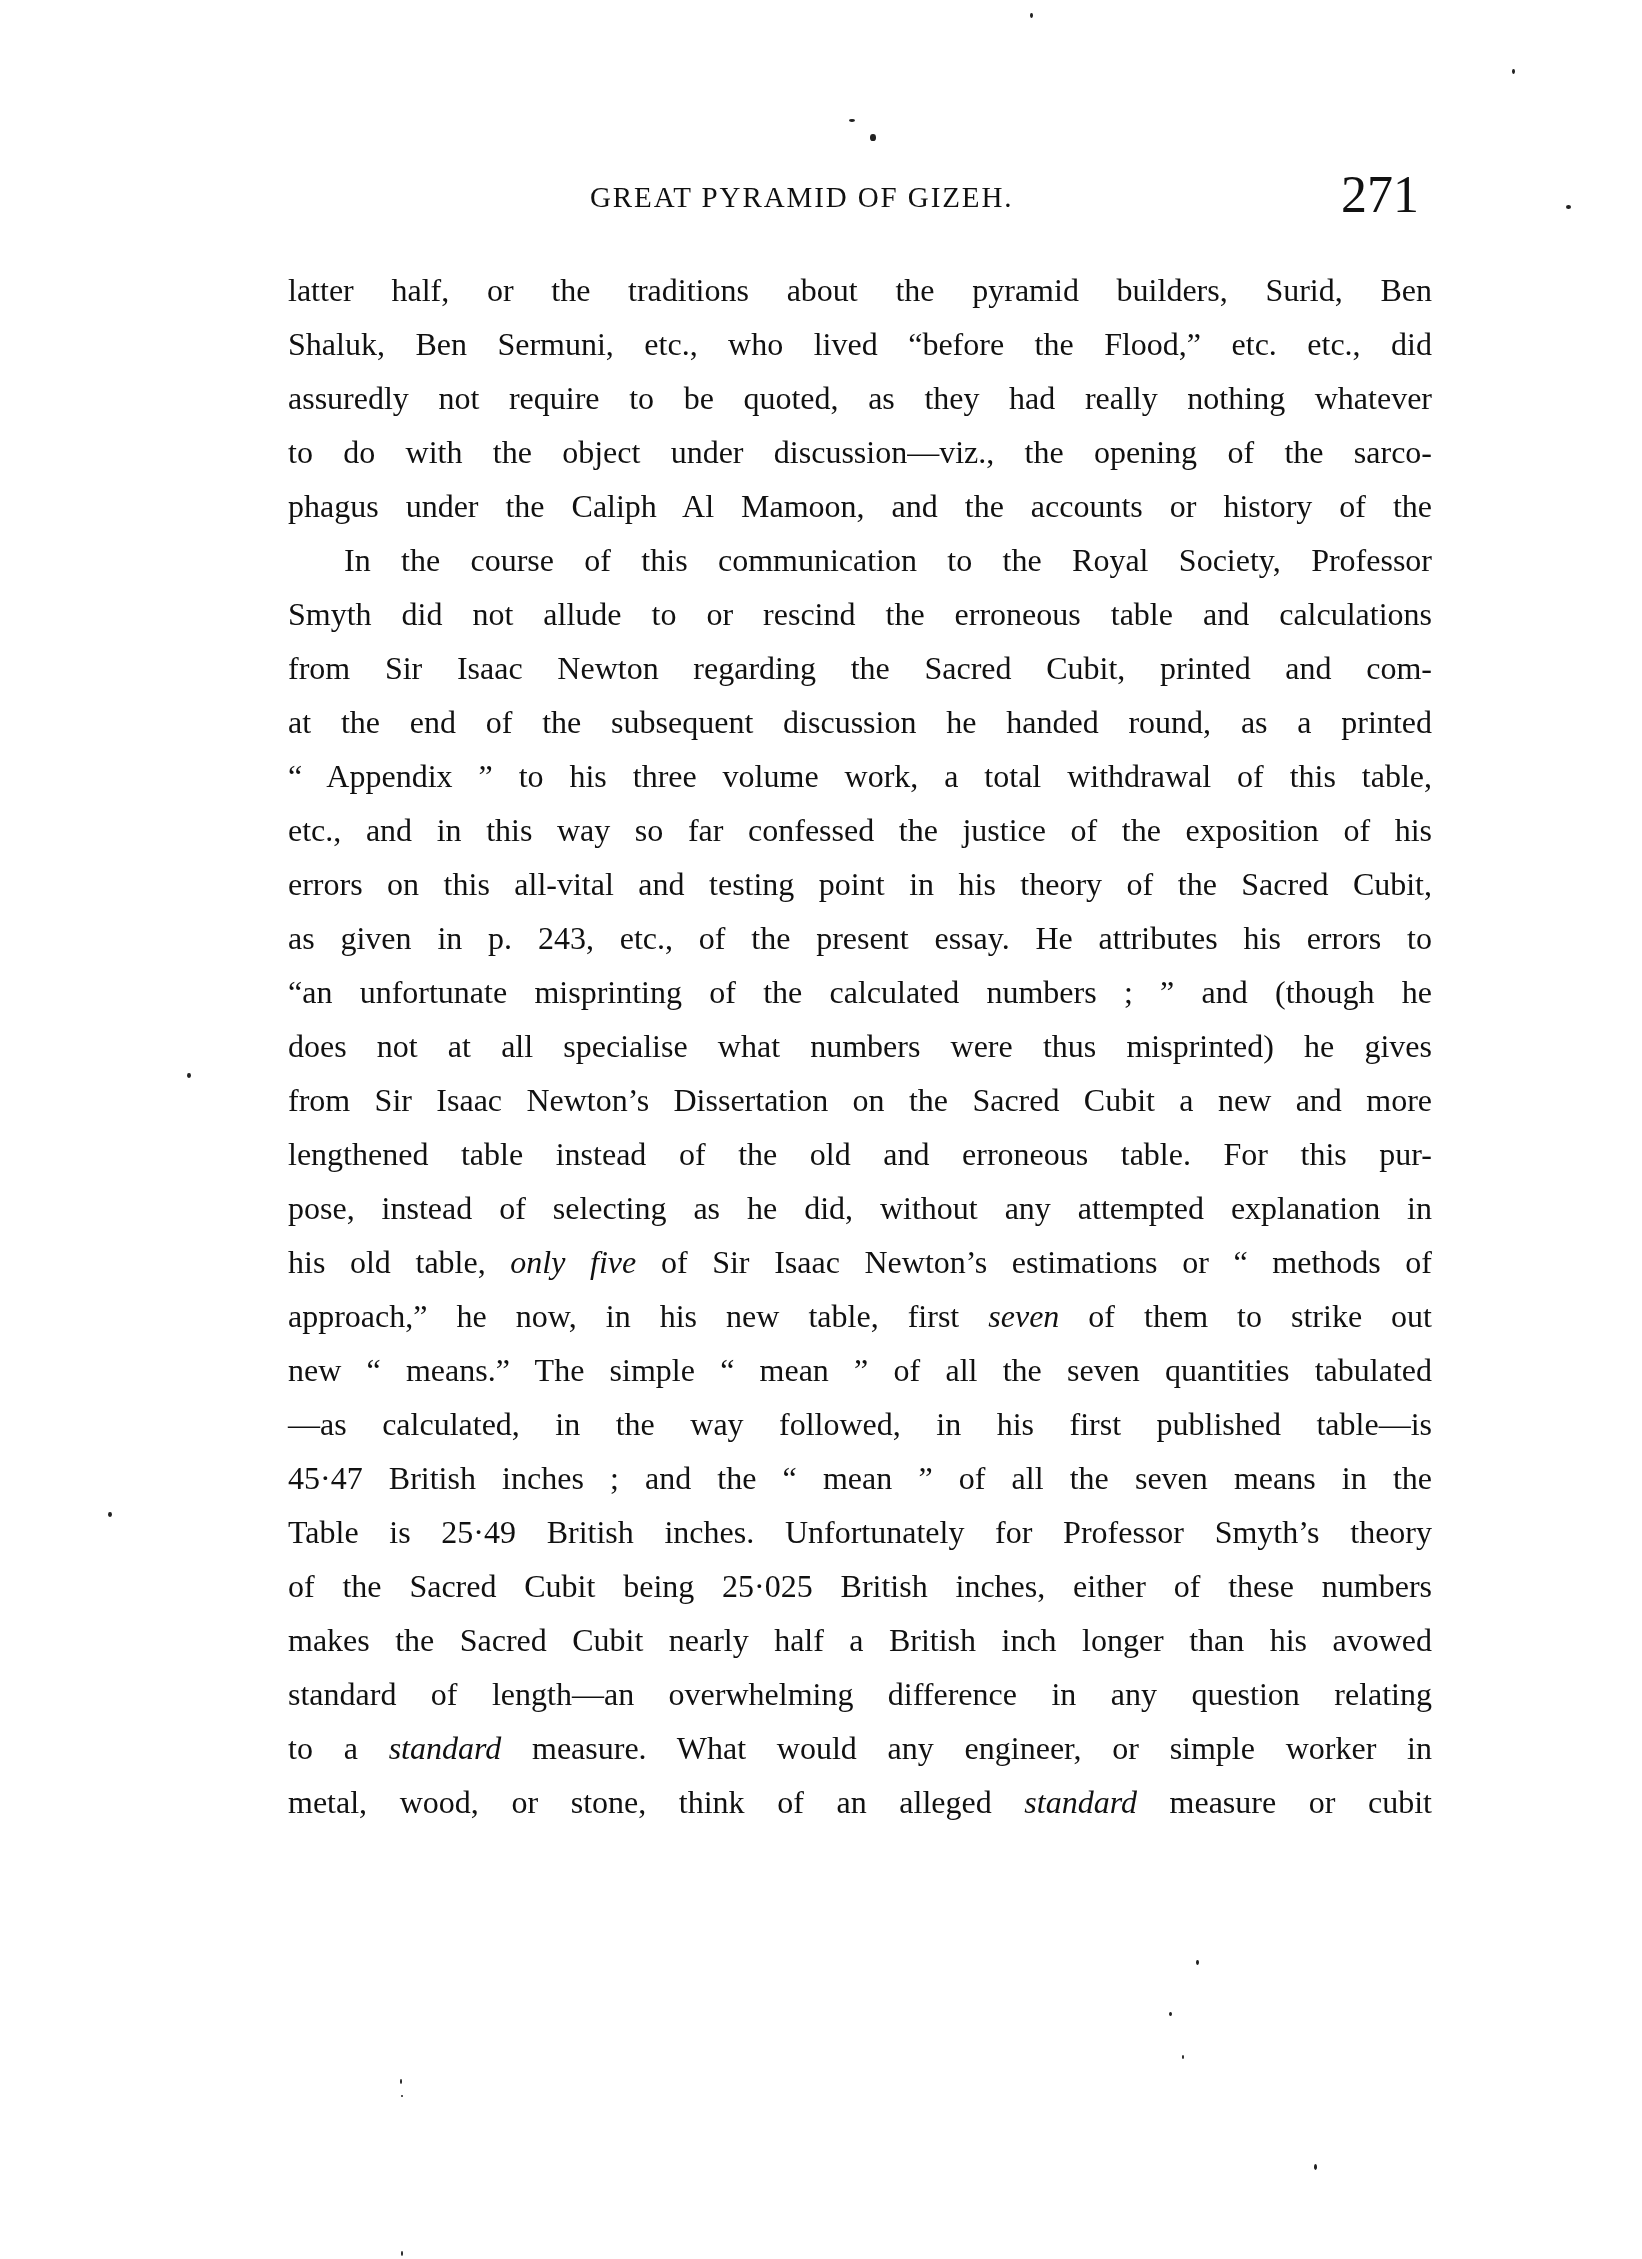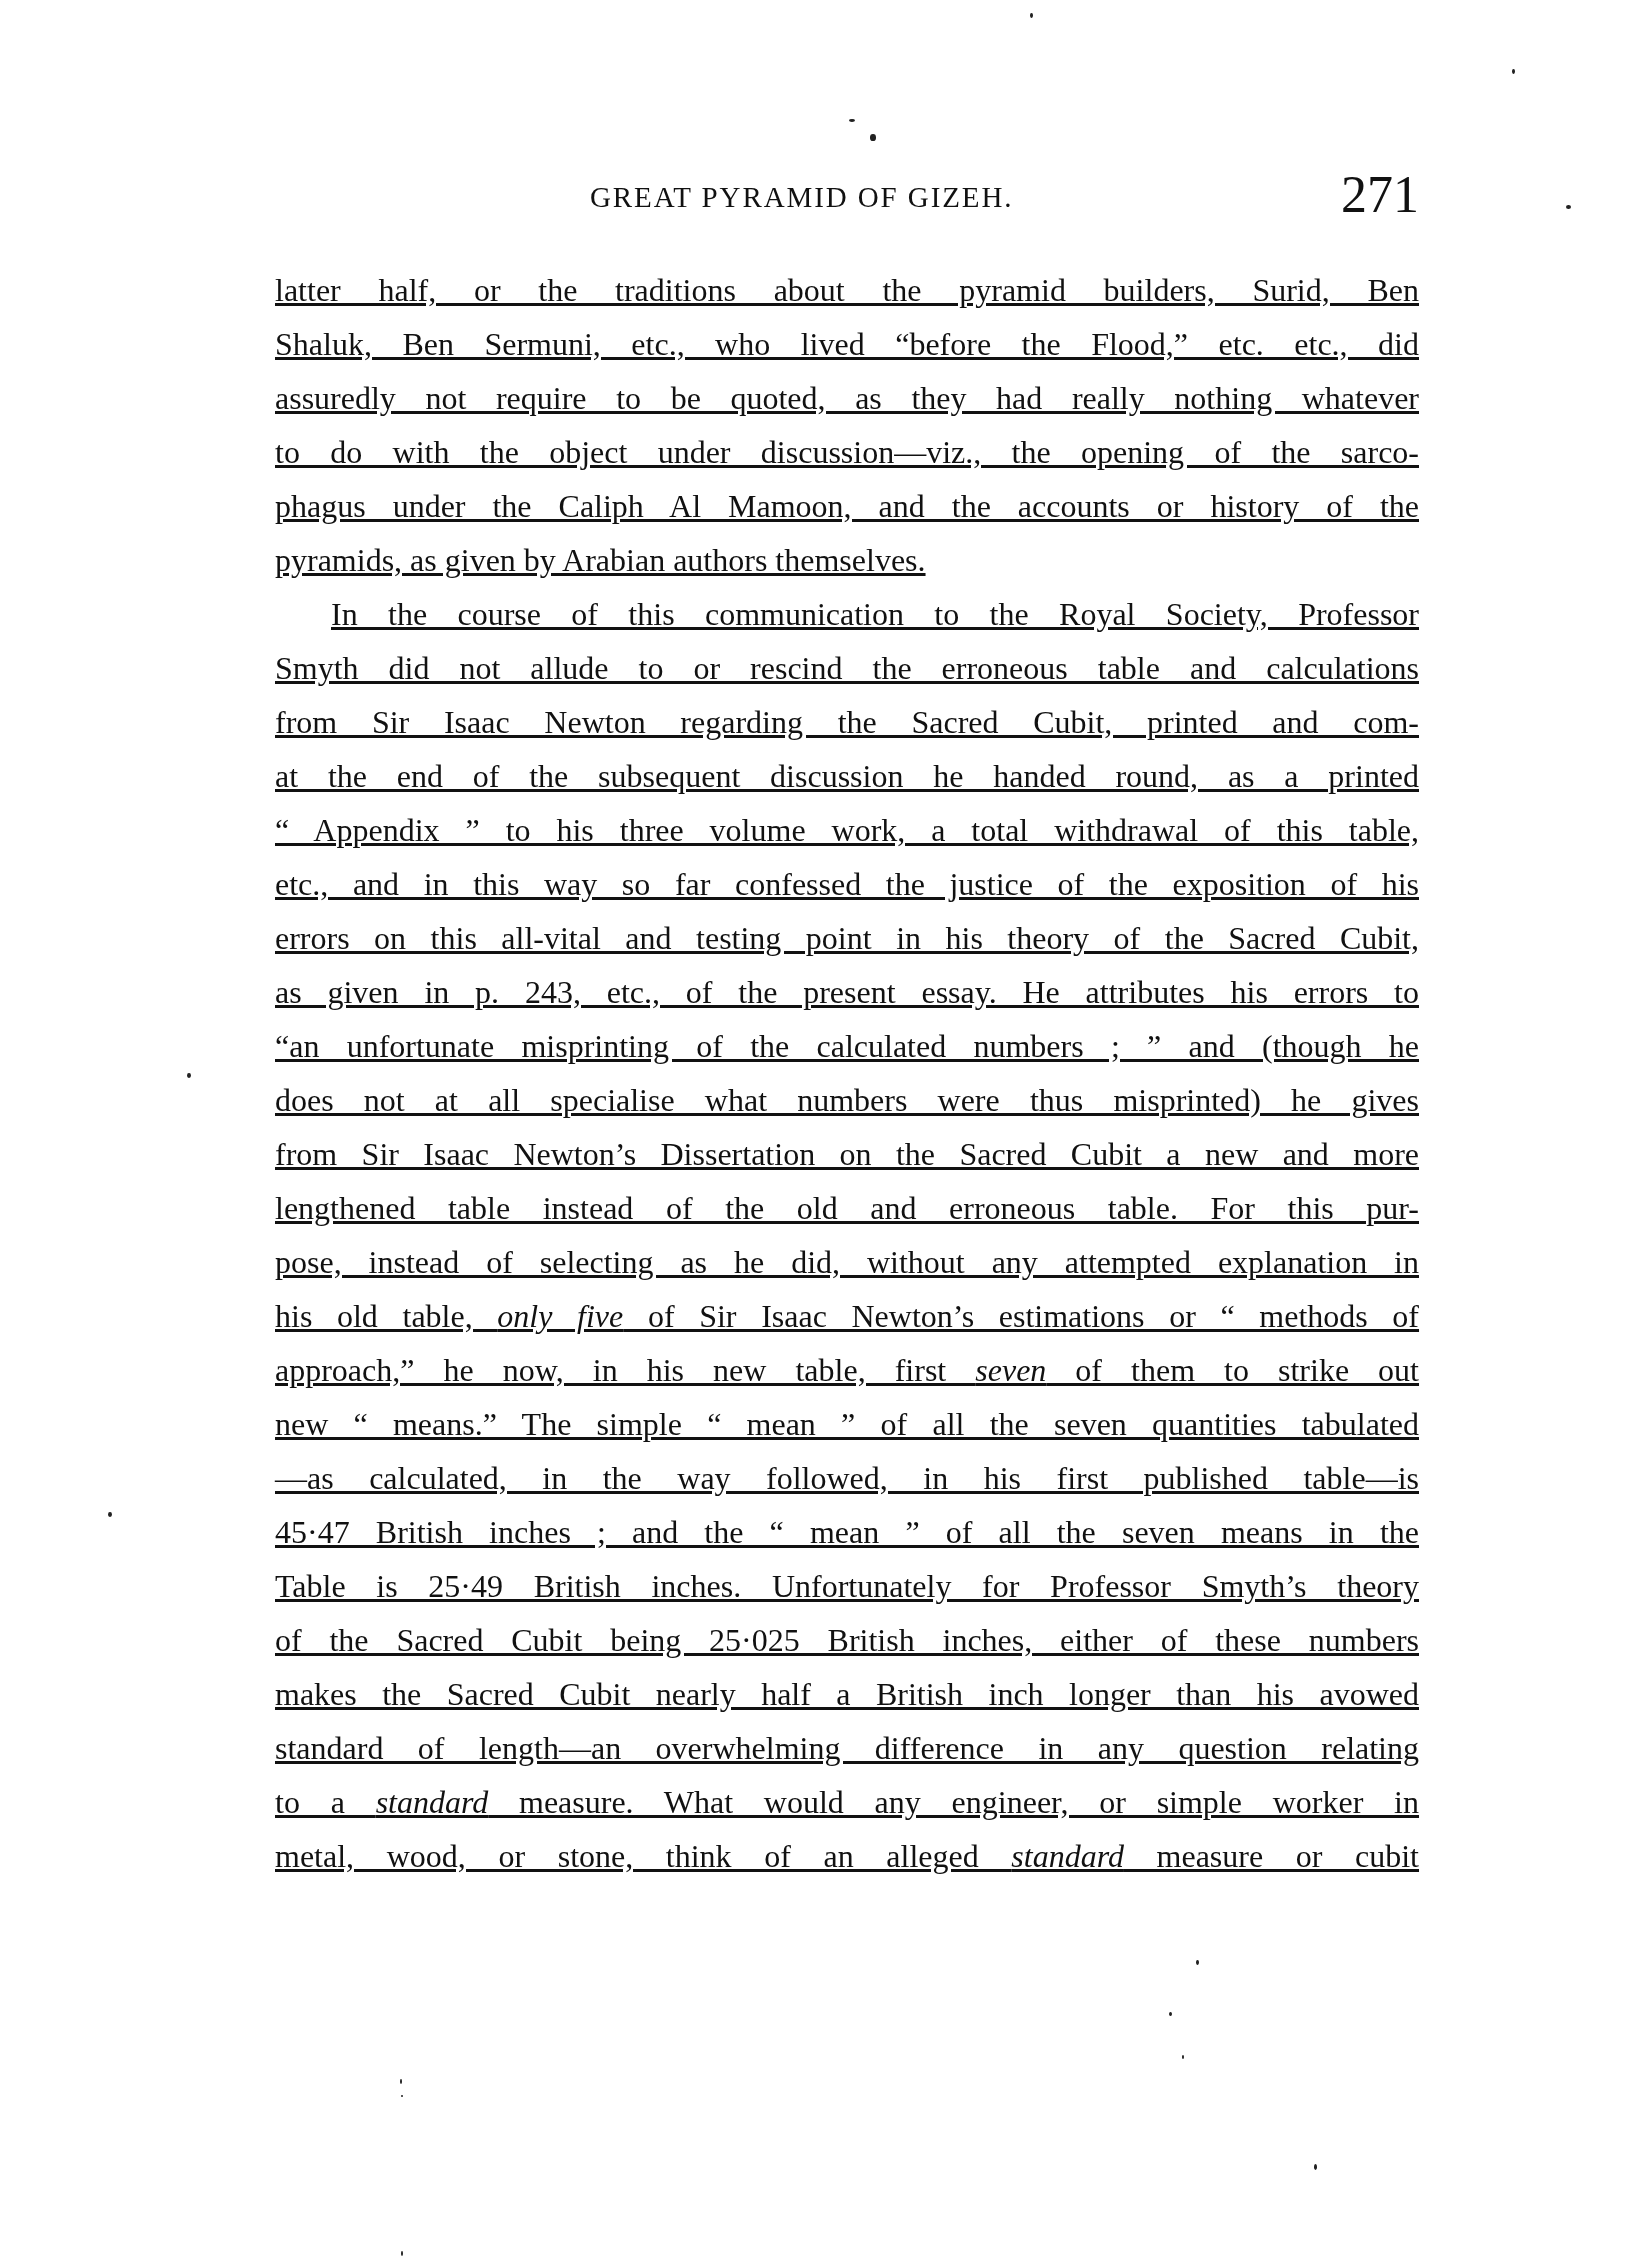--- a/index.html
+++ b/index.html
@@ -3,21 +3,21 @@
 <meta charset="utf-8">
 <style>
   html, body { margin: 0; padding: 0; background: #ffffff; }
   body { width: 1642px; height: 2260px; position: relative; overflow: hidden;
          font-family: "Liberation Serif", "DejaVu Serif", serif; color: #111; }
   .page { position: absolute; left: 0; top: 0; width: 1628px; height: 2260px; background: #fff; }
   .running-head { position: absolute; left: 275px; top: 178px; width: 1144px; height: 38px; }
   .running-title { position: absolute; left: 315px; top: 0; font-size: 29px; letter-spacing: 1.9px;
                    line-height: 38px; white-space: nowrap; }
   .page-number { position: absolute; right: 0; top: -3.8px; font-size: 52px; line-height: 42px; }
-  .body-text { position: absolute; left: 275px; top: 263px; width: 1144px; text-decoration: underline; }
+  .body-text { position: absolute; left: 288px; top: 263px; width: 1144px; }
   .line { display: block; height: 54px; line-height: 54px; font-size: 32px;
           text-align: justify; text-align-last: justify; white-space: nowrap; overflow: visible; }
   .line.last { text-align-last: left; }
   .line.indent { padding-left: 56px; }
   .line span { white-space: normal; }
   .line-inner { display: block; width: 100%; white-space: normal; text-align: justify; text-align-last: justify; }
   .line.last .line-inner { text-align-last: left; }
   em { font-style: italic; }
   .speck { position: absolute; background: #222; border-radius: 50%; }
 </style>
@@ -38,23 +38,20 @@
           <span class="line-inner"><span>Shaluk, Ben Sermuni, etc., who lived “before the Flood,” etc. etc., did</span></span>
         </div>
         <div class="line">
           <span class="line-inner"><span>assuredly not require to be quoted, as they had really nothing whatever</span></span>
         </div>
         <div class="line">
           <span class="line-inner"><span>to do with the object under discussion—viz., the opening of the sarco-</span></span>
         </div>
         <div class="line">
           <span class="line-inner"><span>phagus under the Caliph Al Mamoon, and the accounts or history of the</span></span>
-        </div>
-        <div class="line last">
-          <span class="line-inner"><span>pyramids, as given by Arabian authors themselves.</span></span>
         </div>
       </div>
       <div>
         <div class="line indent">
           <span class="line-inner"><span>In the course of this communication to the Royal Society, Professor</span></span>
         </div>
         <div class="line">
           <span class="line-inner"><span>Smyth did not allude to or rescind the erroneous table and calculations</span></span>
         </div>
         <div class="line">

